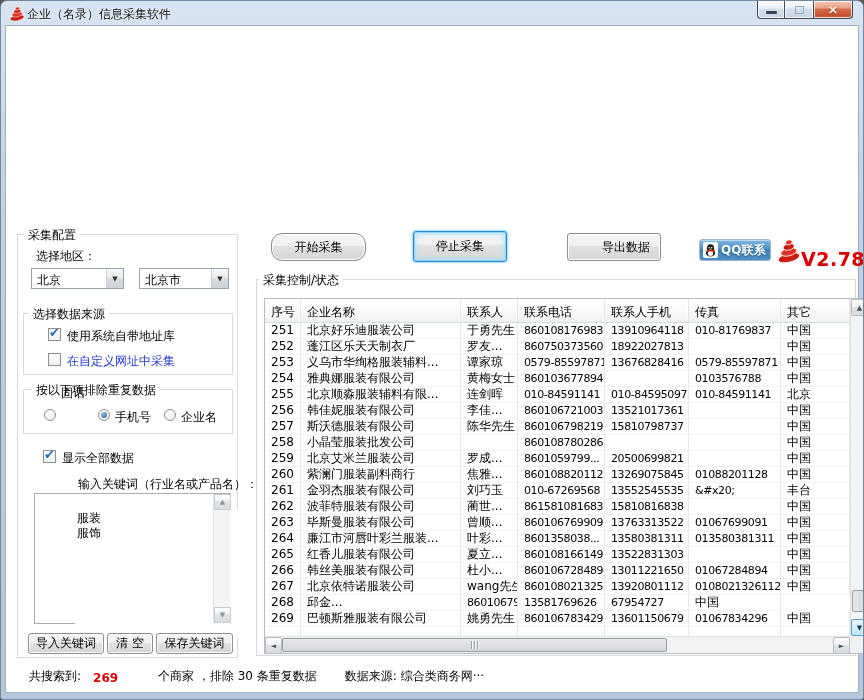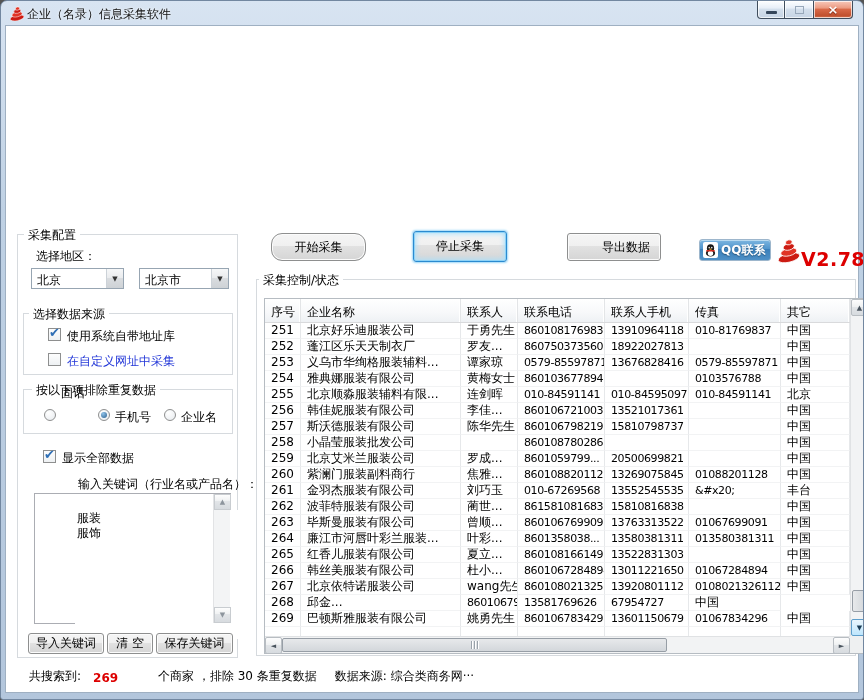--- a/index.html
+++ b/index.html
@@ -93,21 +93,21 @@
     box-shadow:inset 0 1px 0 #b8d9ef;}
   .qqbtn .txt{color:#fff;font-size:12px;font-weight:bold;text-shadow:0 1px 1px #27567e;}
   .qqbtn .pic{width:15px;height:16px;background:#fff;border-radius:2px;display:flex;
     align-items:center;justify-content:center;}
   .version{position:absolute;left:800px;top:247px;font-size:19px;font-weight:bold;
     color:var(--red);letter-spacing:0.5px;}
   .biglogo{position:absolute;left:774px;top:235px;width:25px;height:27px;}
   
   .status{position:absolute;left:28px;top:667px;font-size:12px;color:#000;display:flex;align-items:flex-end;}
   .status .count{color:var(--red);font-weight:bold;margin:0 40px 0 12px;}
-  .status .mid{margin-right:18px;}
+  .status .mid{margin-right:28px;}
   .bluelink{color:var(--link);}
 </style>
 </head>
 <body>
 
 <div class="window">
 
   <div class="titlebar">
     <span class="app-icon">
       <svg width="16" height="16" viewBox="0 0 16 16">

